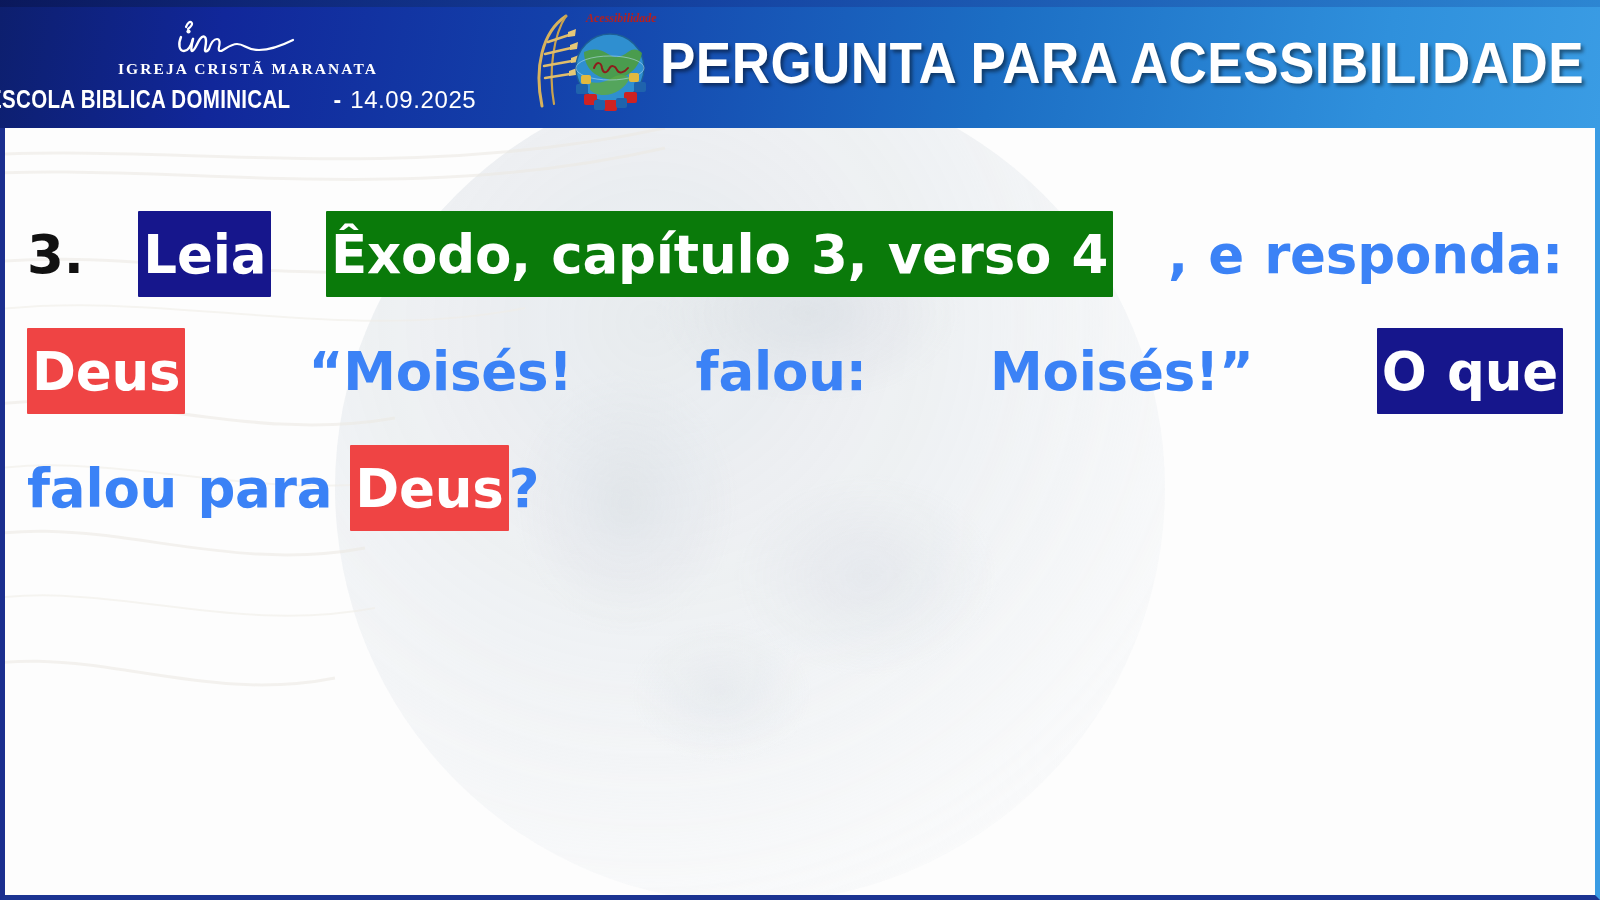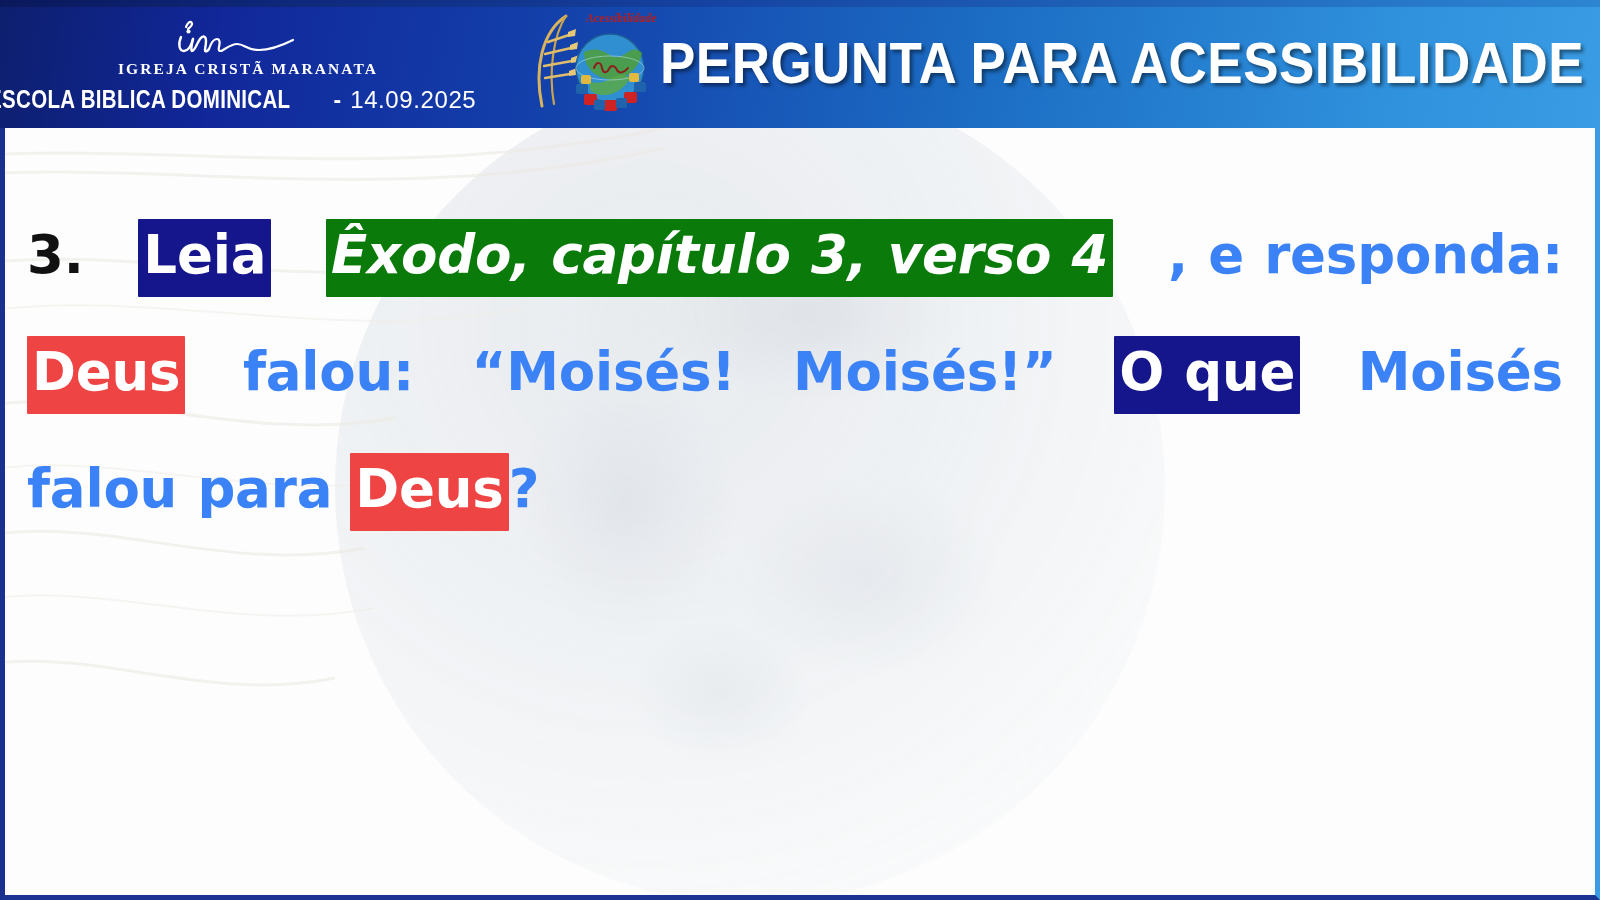--- a/index.html
+++ b/index.html
@@ -177,27 +177,27 @@
   #question .ln{ display:block; white-space:nowrap; }
   #question .ln.just{
     display:flex;
     justify-content:space-between;
     align-items:baseline;
     white-space:nowrap;
   }
 
   .hl{
     color:#ffffff;
-    padding:0 5px 6px 5px;
+    padding:8px 5px 6px 5px;
     border-radius:1px;
     display:inline-block;
     line-height:72px;
   }
   .hl-navy { background:#16168c; }
-  .hl-green{ background:#0a7a0a;font-style:italic; }
+  .hl-green{ background:#0a7a0a; }
   .hl-red  { background:#ef4444; }
 
   .plain{ color:#3b82f6; }
   .num  { color:#111111; }
 </style>
 </head>
 <body>
 
 <div id="slide">
 
@@ -300,25 +300,24 @@
 
       <span class="ln just">
         <span class="num">3.</span>
         <span class="hl hl-navy">Leia</span>
         <span class="hl hl-green">Êxodo, capítulo 3, verso 4</span>
         <span class="plain">, e responda:</span>
       </span>
 
       <span class="ln just">
         <span class="hl hl-red">Deus</span>
+        <span class="plain">“Moisés!</span>
         <span class="plain">falou:</span>
-        <span class="plain">“Moisés!</span>
         <span class="plain">Moisés!”</span>
         <span class="hl hl-navy">O  que</span>
-        <span class="plain">Moisés</span>
       </span>
 
       <span class="ln">
         <span class="plain">falou para</span><span style="display:inline-block;width:18px"></span><span class="hl hl-red">Deus</span><span class="plain">?</span>
       </span>
 
     </div>
   </div>
 </div>
 

